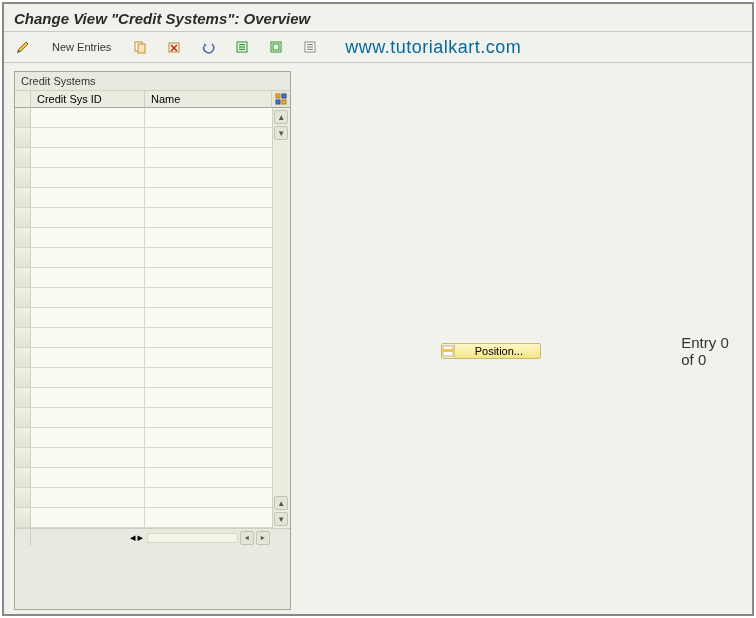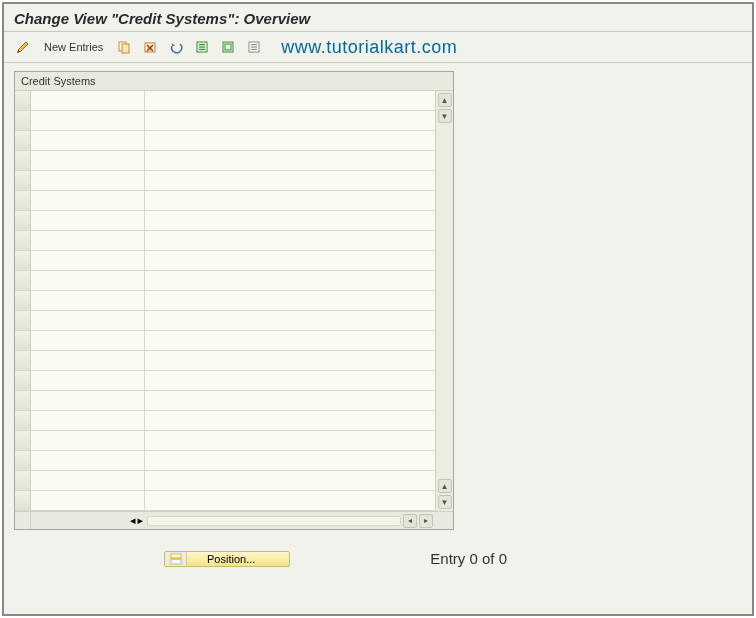--- a/index.html
+++ b/index.html
@@ -31,21 +31,21 @@
       color: #2a2a2a;
     }
     .divider {
       height: 1px;
       background: #c8c8c0;
       margin: 0;
     }
     .toolbar {
       display: flex;
       align-items: center;
-      gap: 4px;
+      gap: 12px;
       padding: 4px 8px;
       background: #f2f2ec;
     }
     .tb-icon {
       width: 22px;
       height: 22px;
       display: inline-flex;
       align-items: center;
       justify-content: center;
       border: 1px solid transparent;
@@ -65,21 +65,21 @@
       font-weight: 500;
       margin-left: 12px;
       letter-spacing: .5px;
       user-select: none;
       pointer-events: none;
     }
     .content {
       flex: 1;
       padding: 8px 10px 4px;
       display: flex;
-      flex-direction: column;
+      flex-direction: row;
     }
 
     
     .grid-wrap {
       width: 440px;
       border: 1px solid #a6a69a;
       background: #e9eadf;
       display: flex;
       flex-direction: column;
     }
@@ -239,20 +239,33 @@
         <rect x="4" y="8.8" width="6" height="1.2" fill="#888"></rect>
       </svg>
     </span>
     <span class="watermark">www.tutorialkart.com</span>
   </div>
   <div class="divider"></div>
 
   <div class="content">
     <div class="grid-wrap">
       <div class="grid-title">Credit Systems</div>
+      <div class="grid-header">
+        <div class="gh-sel"></div>
+        <div class="gh-col1">Credit Sys ID</div>
+        <div class="gh-col2">Name</div>
+        <div class="gh-corner">
+          <svg width="12" height="12" viewBox="0 0 12 12">
+            <rect x="1" y="1" width="4" height="4" fill="#f2a93a" stroke="#b07a1a"></rect>
+            <rect x="7" y="1" width="4" height="4" fill="#4a7ac8" stroke="#2a4a88"></rect>
+            <rect x="1" y="7" width="4" height="4" fill="#4a7ac8" stroke="#2a4a88"></rect>
+            <rect x="7" y="7" width="4" height="4" fill="#f2a93a" stroke="#b07a1a"></rect>
+          </svg>
+        </div>
+      </div>
       <div class="grid-body-wrap">
         <div class="grid-body" id="grid-body">
             <div class="grid-row">
     <div class="gr-sel"></div>
     <div class="gr-col1"></div>
     <div class="gr-col2"></div>
             </div>
             <div class="grid-row">
     <div class="gr-sel"></div>
     <div class="gr-col1"></div>

